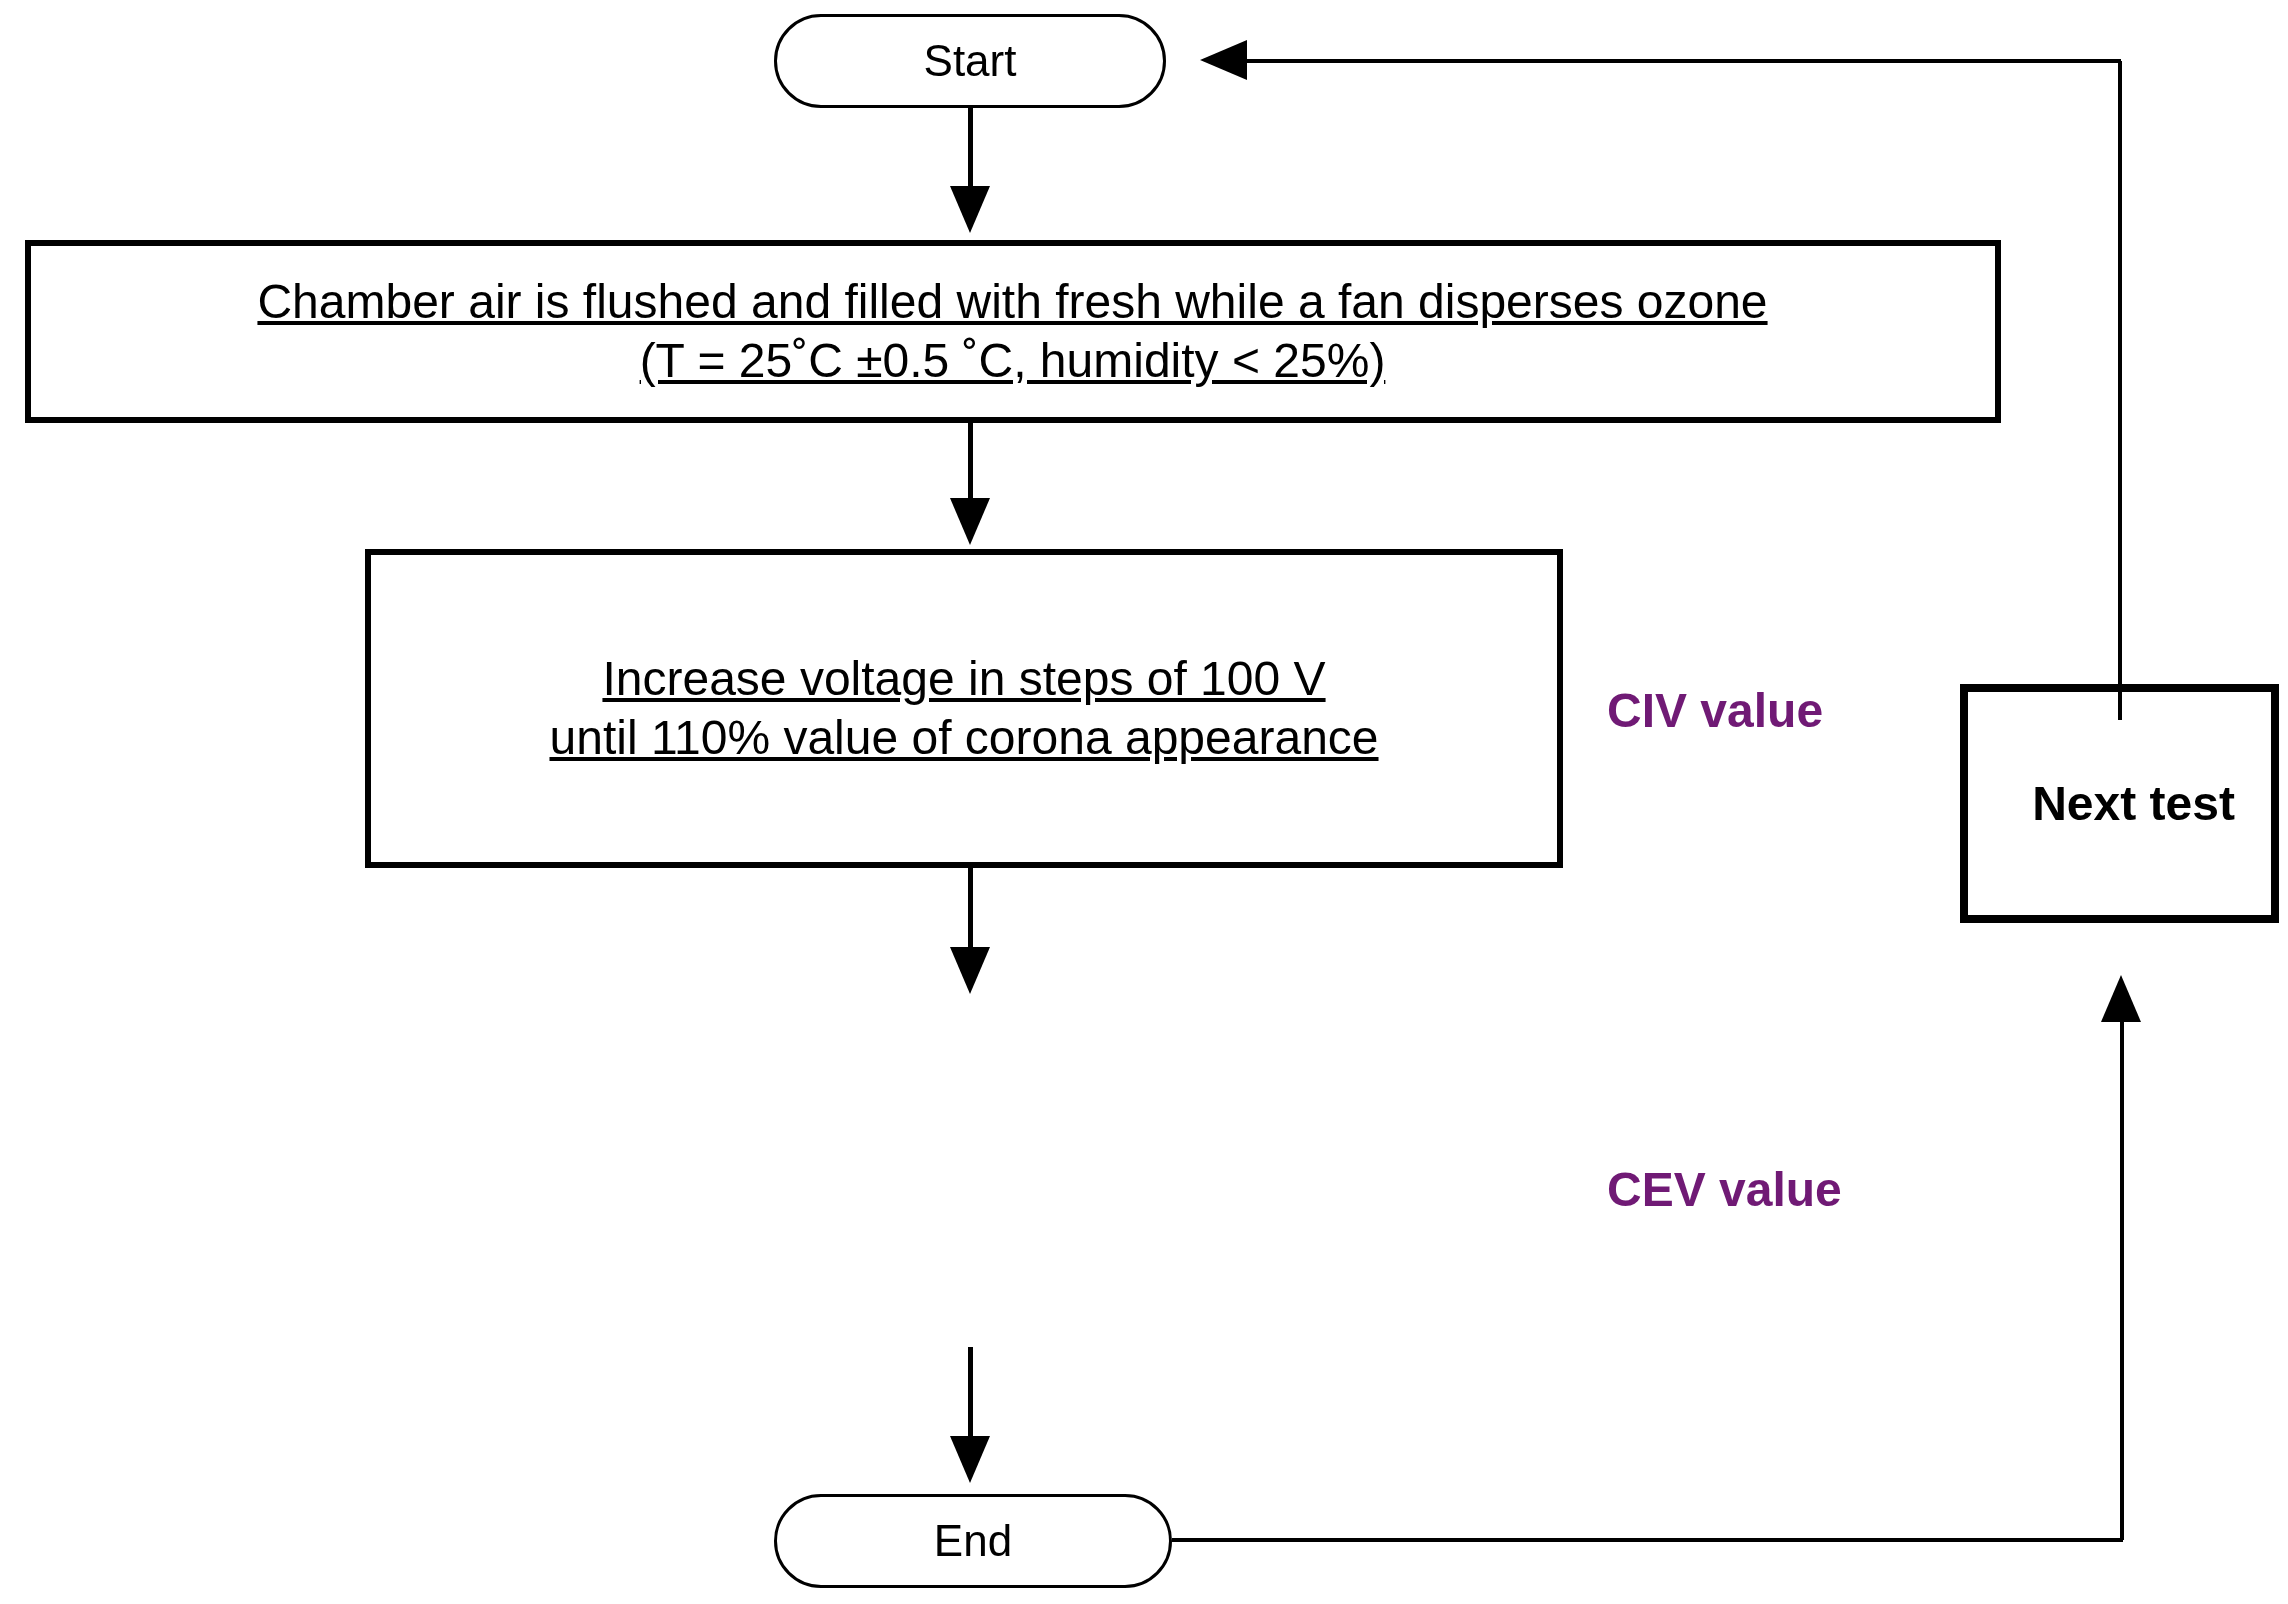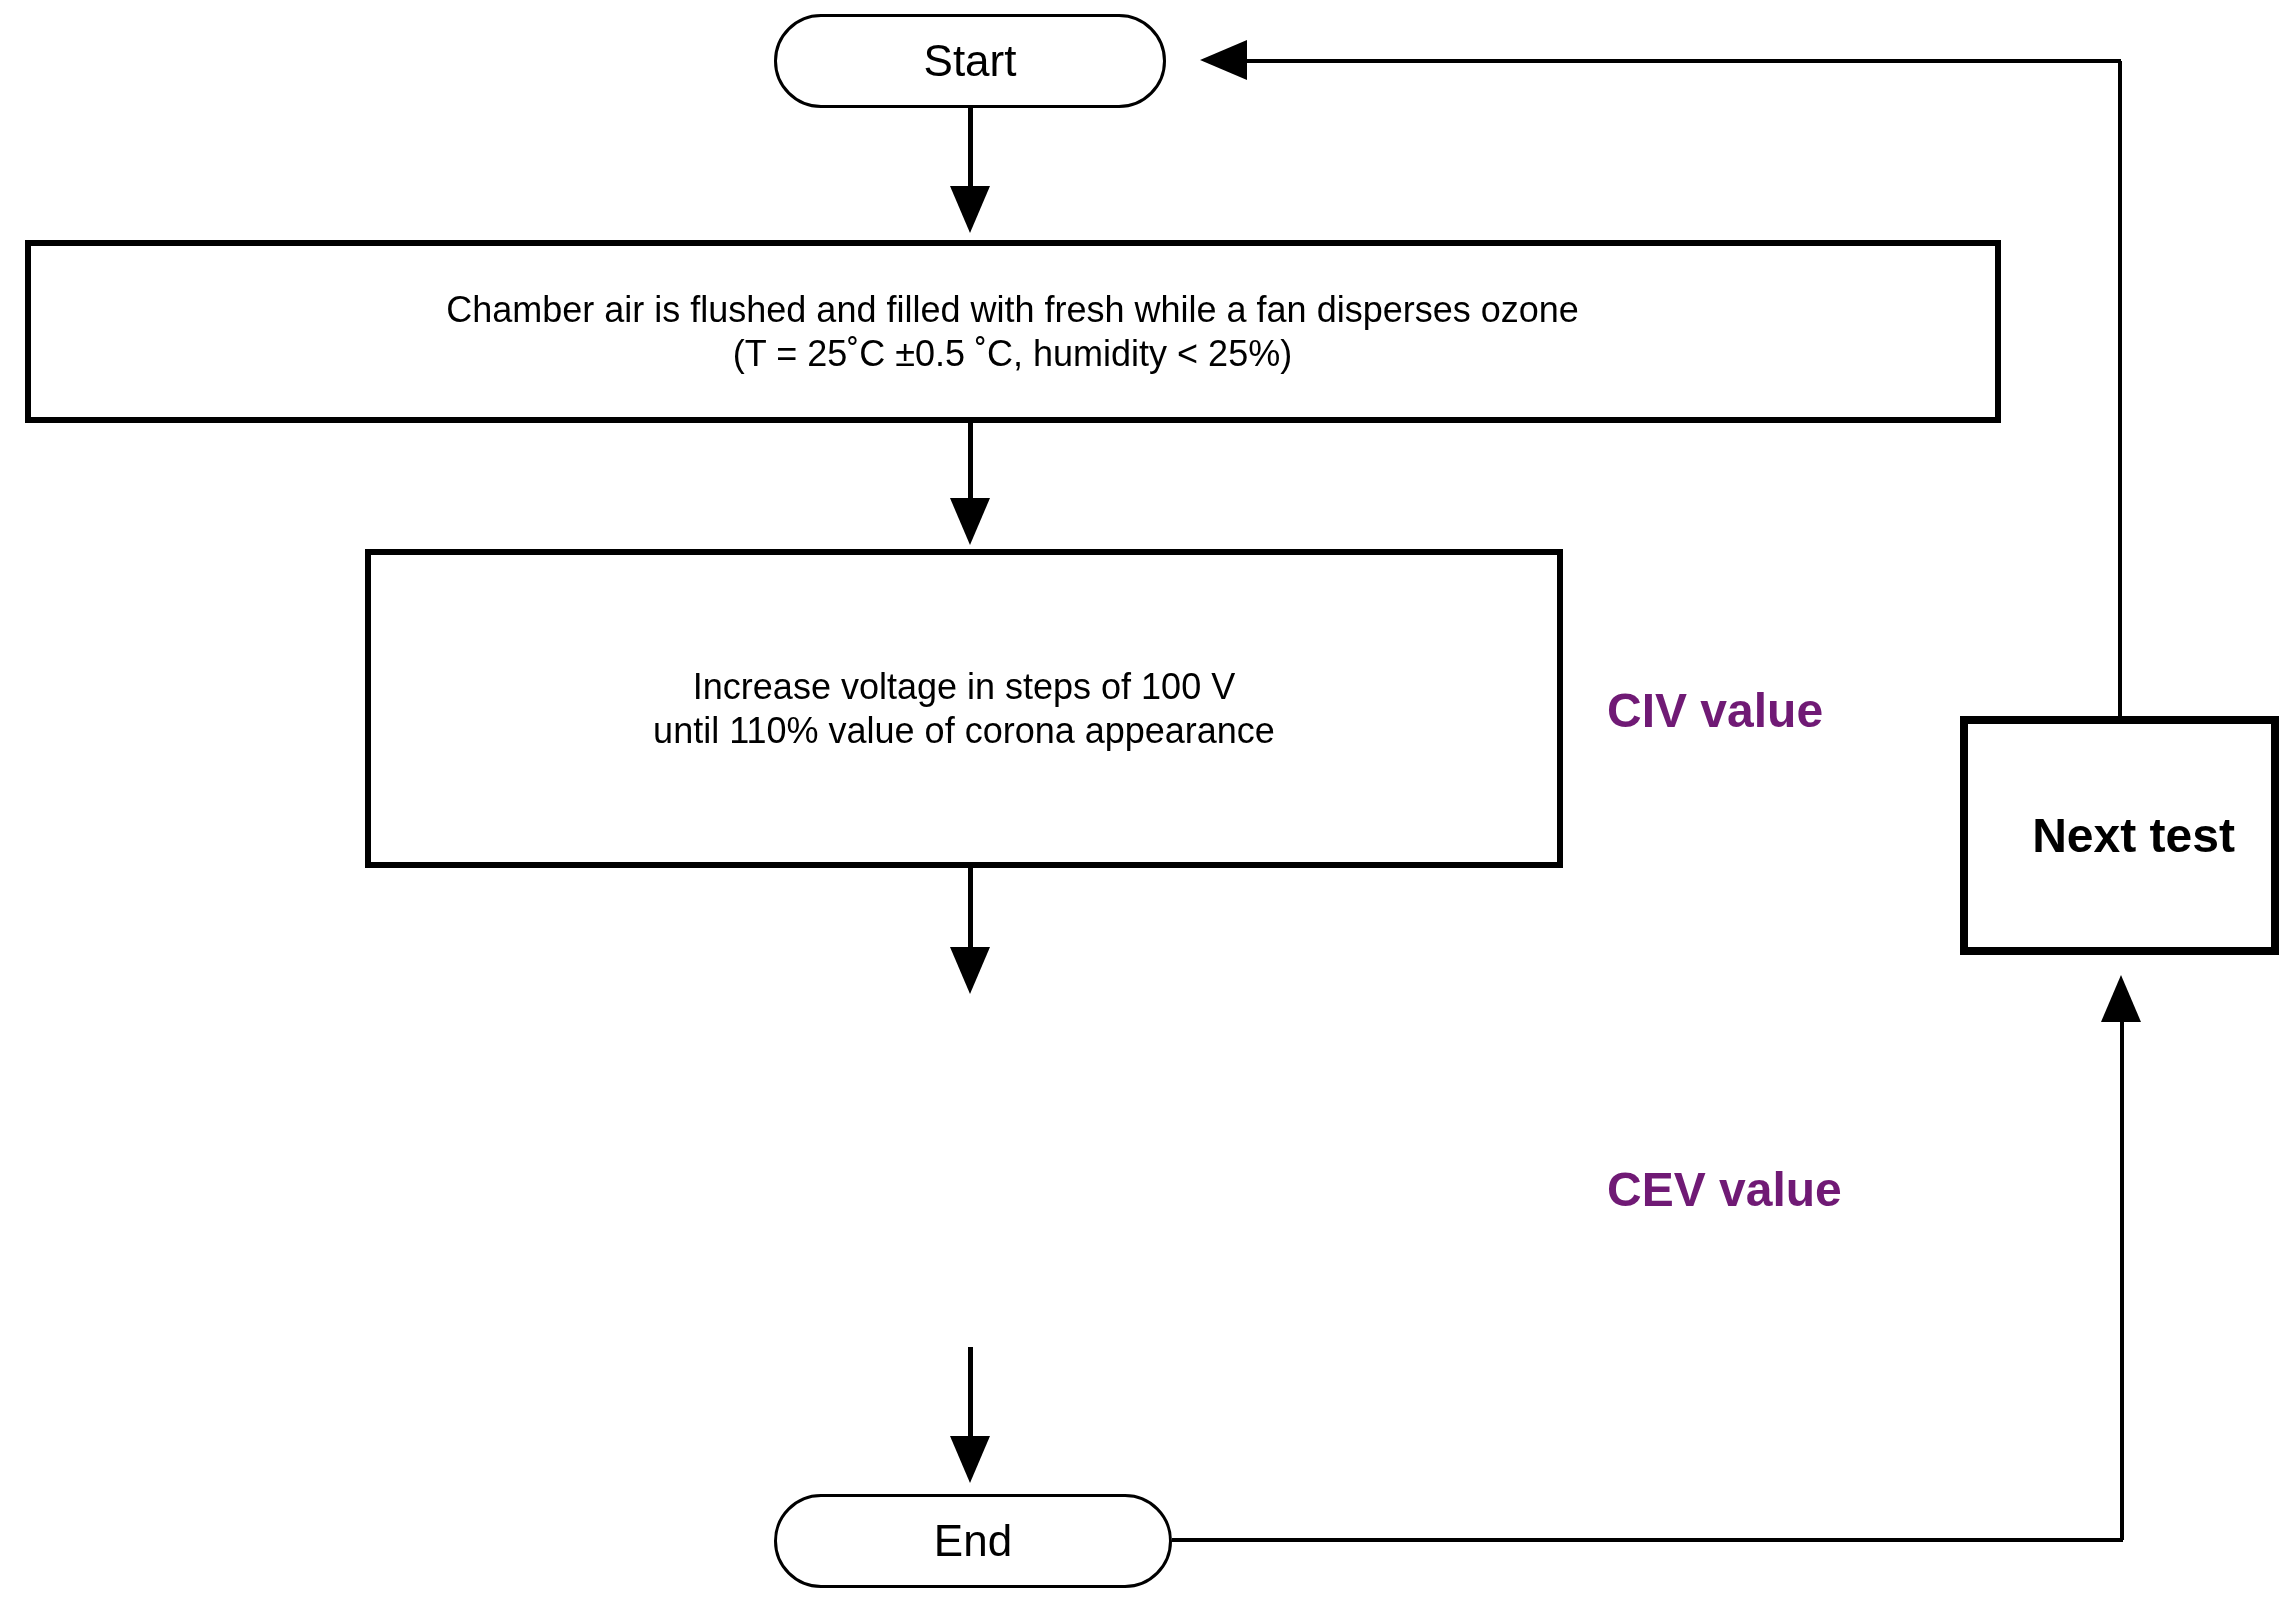--- a/index.html
+++ b/index.html
@@ -23,23 +23,24 @@
     color:#000000;
   }
   .terminator{
     border:3.9px solid #000000;
     border-radius:69px;
     font-size:44px;
     font-weight:400;
   }
   .process{
     border:6.9px solid #000000;
-    font-size:36px;
+    font-size:48px;
     line-height:1.22;
     font-weight:400;
+    text-decoration:underline;
   }
   .process .txt{padding:0 13.7px;width:100%;}
   .sidebox{
     border:8.8px solid #000000;
     font-size:48px;
     font-weight:bold;
   }
   .sidelabel{
     position:absolute;
     font-size:48px;
@@ -115,21 +116,21 @@
   <div class="arrowdown" style="left:950px; top:1436px;"></div>
 
   <div class="node terminator" style="left:774px; top:1494px; width:398px; height:94px;">
     <span>End</span>
   </div>
 
   <div class="hline thin" style="left:1172px; top:1538px; width:951px;"></div>
   <div class="vline thin" style="left:2120px; top:1022px; height:518px;"></div>
   <div class="arrowup" style="left:2101px; top:975px;"></div>
 
-  <div class="node sidebox" style="left:1960px; top:716px; width:319px; height:239px;padding-left:28px;">
+  <div class="node sidebox" style="left:1960px; top:684px; width:319px; height:239px;padding-left:28px;">
     <span>Next test</span>
   </div>
 
   <div class="vline thin" style="left:2118px; top:61px; height:659px;"></div>
   <div class="hline thin" style="left:1247px; top:59px; width:874px;"></div>
   <div class="arrowleft" style="left:1200px; top:40px;"></div>
 
 </div>
 
 

